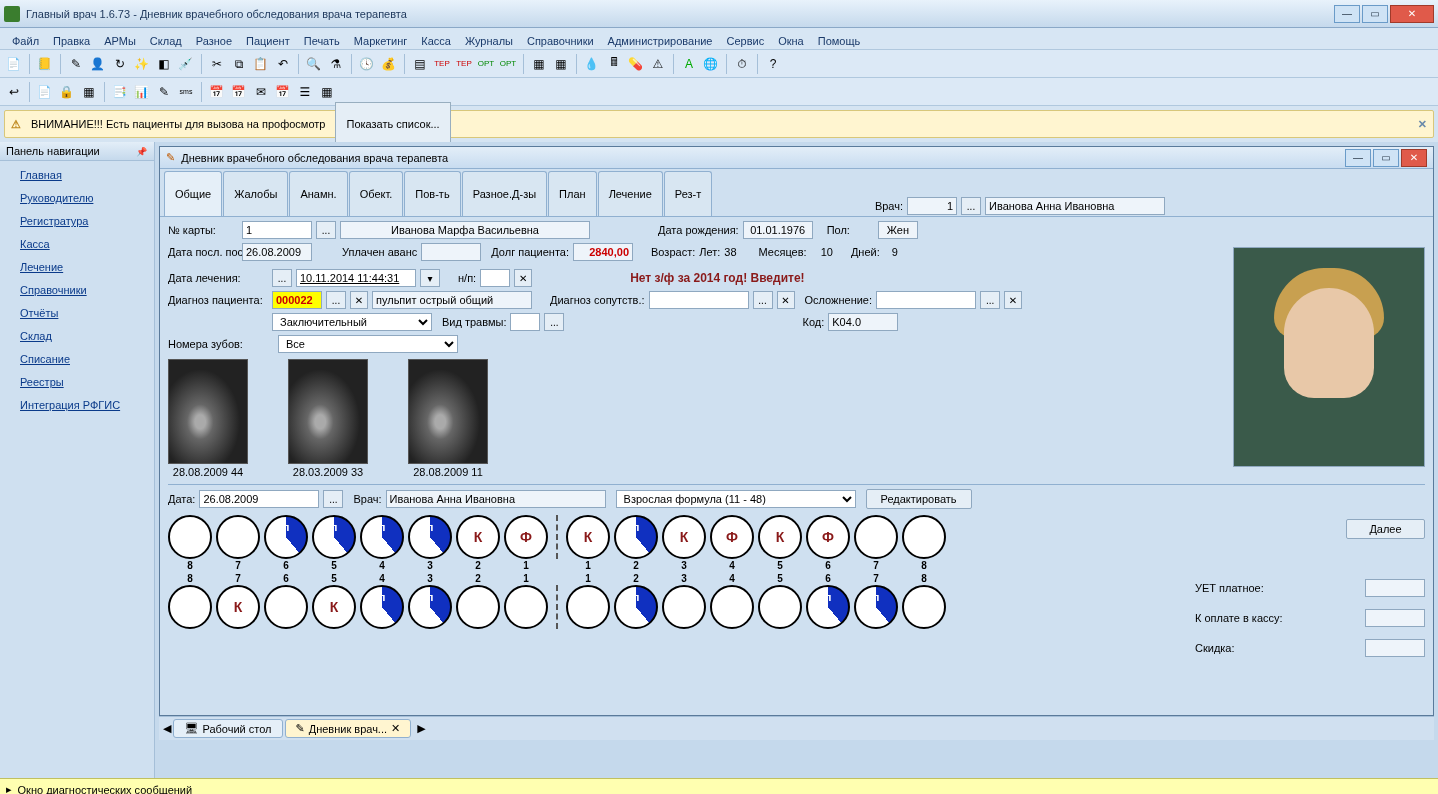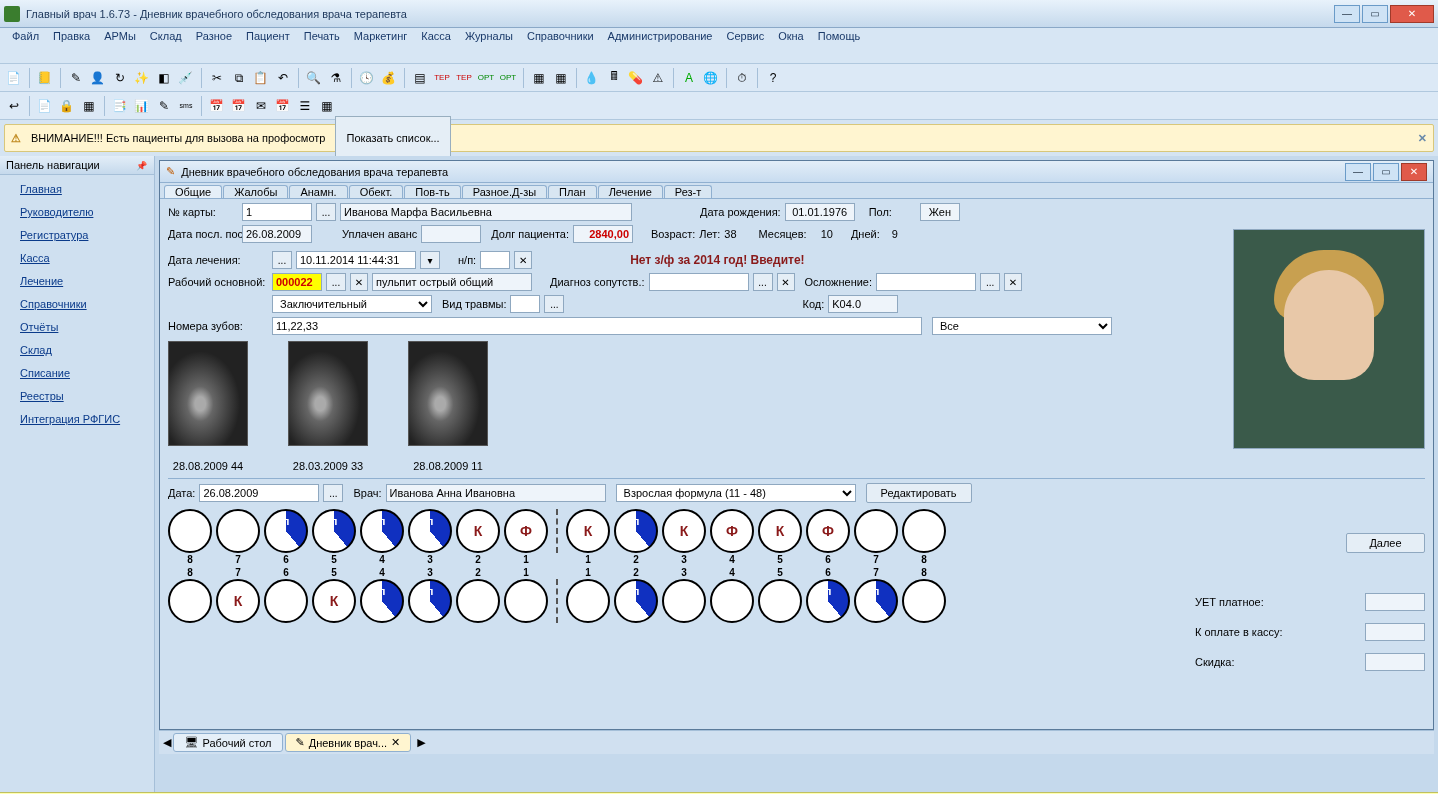--- a/index.html
+++ b/index.html
@@ -3,56 +3,56 @@
 <meta charset="utf-8">
 <style>
 *{box-sizing:border-box;margin:0;padding:0;font-family:Tahoma,Arial,sans-serif;font-size:11px}
 body{background:#d5e4f2;overflow:hidden;width:1438px;height:794px}
 .titlebar{height:28px;background:linear-gradient(#e8f2fb,#c5d9ec);display:flex;align-items:center;padding:0 4px;border-bottom:1px solid #8aa8c7}
 .app-icon{width:16px;height:16px;margin-right:6px;background:#3a7d2e;border-radius:2px}
 .title-text{flex:1;color:#203a5e}
 .winbtns{display:flex;gap:2px}
 .winbtn{width:26px;height:18px;border:1px solid #6a9bc8;background:#cfe3f5;display:flex;align-items:center;justify-content:center;font-size:10px;color:#2a3a4a}
 .winbtn.close{background:#e05a4a;color:#fff;border-color:#a03a2a;width:44px}
-.menubar{height:36px;background:#d7e6f4;border-bottom:1px solid #b0c8de;display:flex;align-items:flex-start;padding:0 6px;gap:2px}
+.menubar{height:22px;background:#d7e6f4;border-bottom:1px solid #b0c8de;display:flex;align-items:flex-end;padding:0 6px;gap:2px}
 .menuitem{padding:2px 6px;color:#1a3a6a;cursor:default}
 .toolbar{height:28px;background:#dce9f6;border-bottom:1px solid #b0c8de;display:flex;align-items:center;padding:0 4px;gap:2px}
 .tb-sep{width:1px;height:20px;background:#a5bfd8;margin:0 3px}
 .tb-btn{width:20px;height:20px;border:1px solid transparent;display:flex;align-items:center;justify-content:center;font-size:12px}
 .alertbar{height:28px;background:#fff5d0;border:1px solid #d8c77a;margin:4px;display:flex;align-items:center;padding:0 6px;gap:10px;border-radius:2px}
 .alertbar .icon{color:#c08a20;font-weight:bold}
 .alertbar button{padding:15px 10px;border:1px solid #98aebf;background:#e5eef6;border-radius:0}
 .alertbar .close-x{margin-left:auto;color:#6a8aaa;font-weight:bold}
 .main{display:flex;height:636px}
 .navpanel{width:155px;background:#cfe0f0;border-right:1px solid #a5bfd8}
 .navhead{background:linear-gradient(#e3eef8,#c5d9ec);padding:3px 6px;border-bottom:1px solid #a5bfd8;display:flex;justify-content:space-between;align-items:flex-end}
 .navhead .pin{font-size:9px}
 .navlinks{padding:8px 20px;display:flex;flex-direction:column;gap:11px}
 .navlinks a{color:#0a3a8a;text-decoration:underline}
 .work{flex:1;background:#c5d9ec;padding:4px;position:relative}
 .subwin{background:#cfe0f0;border:1px solid #5a7a9a;height:570px;display:flex;flex-direction:column}
 .subtitle{background:linear-gradient(#e3eef8,#c8dcf0);height:22px;display:flex;align-items:center;padding:0 6px;border-bottom:1px solid #90b0d0}
 .subtitle .p-icon{color:#c05a00;margin-right:6px}
 .subtitle .winbtns{margin-left:auto}
 .tabs{display:flex;background:#cfe0f0;padding:2px 4px 0;border-bottom:1px solid #90b0d0}
-.tab{padding:0 10px;border:1px solid #90b0d0;border-bottom:none;background:#d8e6f2;margin-right:1px;border-radius:3px 3px 0 0;font-size:11px}
+.tab{padding:16px 10px;border:1px solid #90b0d0;border-bottom:none;background:#d8e6f2;margin-right:1px;border-radius:3px 3px 0 0;font-size:11px}
 .tab.active{background:#e5eff8}
 .doctorrow{display:flex;align-items:center;padding:0 8px 4px;gap:4px;margin-left:auto;position:absolute;right:260px;top:28px}
 .formbody{padding:4px 8px;background:#cfe0f0;flex:1;position:relative;overflow:hidden}
 .row{display:flex;align-items:center;gap:4px;margin-bottom:4px}
 .lbl{white-space:nowrap}
 input,select{border:1px solid #8fa8c0;background:#fff;padding:1px 3px;font-size:11px;height:18px}
 .ro{background:#eef4fa}
 .btn-dots{width:20px;height:18px;border:1px solid #8fa8c0;background:#e5eef6;font-size:10px;padding:0}
 .btn-x{width:18px;height:18px;border:1px solid #8fa8c0;background:#e5eef6;font-size:10px;padding:0}
 .highlight{background:#ffff00!important;color:#c00;font-weight:bold}
 .red{color:#c00;font-weight:bold}
 .warn{color:#8a1a1a;font-weight:bold;font-size:12px}
 .xrays{display:flex;gap:40px;margin:6px 0}
-.xray{display:flex;flex-direction:column;align-items:center;gap:14px}
+.xray{display:flex;flex-direction:column;align-items:center;gap:2px}
 .xray-img{width:80px;height:105px;background:#2a2a2a;border:1px solid #555;position:relative;overflow:hidden}
 .xray-img::before{content:"";position:absolute;inset:0;background:radial-gradient(ellipse at 40% 60%,#aaa 8%,#666 20%,#222 60%)}
 .photo{position:absolute;right:8px;top:30px;width:192px;height:220px;background:#3a5a4a;border:1px solid #8fa8c0}
 .photo::after{content:"";position:absolute;left:50px;top:40px;width:90px;height:110px;background:#e8c8a8;border-radius:45px 45px 30px 30px}
 .photo::before{content:"";position:absolute;left:40px;top:20px;width:110px;height:70px;background:#c8a050;border-radius:50px 50px 20px 20px}
 .tooth{width:44px;height:44px;border:2px solid #000;border-radius:50%;background:#fff;display:flex;align-items:center;justify-content:center;font-size:10px;font-weight:bold;position:relative}
 .tooth.fill-b{background:conic-gradient(#1030c0 0 140deg,#fff 140deg 360deg)}
 .tn{position:absolute;font-size:10px}
 .tnum-top{top:-14px}
 .tnum-bot{bottom:-14px}
@@ -221,21 +221,21 @@
         </div>
       </div>
 
       <div class="formbody">
         <div class="photo"></div>
 
         <div class="row">
           <span class="lbl" style="width:70px">№ карты:</span>
           <input style="width: 70px;" value="1">
           <button class="btn-dots">...</button>
-          <input class="ro" style="width: 292px;" value="Иванова Марфа Васильевна">
+          <input class="ro" style="width: 250px; text-align: center;" value="Иванова Марфа Васильевна">
           <span style="width:60px"></span>
           <span class="lbl">Дата рождения:</span>
           <input class="ro" style="width: 70px; text-align: center;" value="01.01.1976">
           <span class="lbl" style="margin-left:10px">Пол:</span>
           <span style="width:20px"></span>
           <input class="ro" style="width: 40px; text-align: center;" value="Жен">
         </div>
         <div class="row">
           <span class="lbl" style="width:70px;line-height:10px">Дата посл. посещ.:</span>
           <input class="ro" style="width: 70px;" value="26.08.2009">
@@ -254,32 +254,32 @@
           <span>10</span>
           <span style="width:10px"></span>
           <span class="lbl">Дней:</span>
           <span style="width:4px"></span>
           <span>9</span>
         </div>
 
         <div class="row" style="margin-top:8px">
           <span class="lbl" style="width:100px">Дата лечения:</span>
           <button class="btn-dots">...</button>
-          <input style="width: 120px;" value="10.11.2014 11:44:31">
+          <input style="width: 120px; text-decoration: underline;" value="10.11.2014 11:44:31">
           <button class="btn-dots">▾</button>
           <span style="width:10px"></span>
           <span class="lbl">н/п:</span>
           <input style="width: 30px;">
           <button class="btn-x">✕</button>
           <span style="width:90px"></span>
           <span class="warn">Нет з/ф за 2014 год! Введите!</span>
         </div>
 
         <div class="row">
-          <span class="lbl" style="width:100px">Рабочий основной:</span>
+          <span class="lbl" style="width:100px">Диагноз пациента:</span>
           <input class="highlight" style="width: 50px;" value="000022">
           <button class="btn-dots">...</button>
           <button class="btn-x">✕</button>
           <input class="ro" style="width: 160px;" value="пульпит острый общий">
           <span style="width:10px"></span>
           <span class="lbl">Диагноз сопутств.:</span>
           <input style="width: 100px;">
           <button class="btn-dots">...</button>
           <button class="btn-x">✕</button>
           <span class="lbl" style="margin-left:6px">Осложнение:</span>
@@ -294,21 +294,20 @@
           <span class="lbl" style="margin-left:6px">Вид травмы:</span>
           <input style="width: 30px;">
           <button class="btn-dots">...</button>
           <span style="width:230px"></span>
           <span class="lbl">Код:</span>
           <input class="ro" style="width: 70px;" value="K04.0">
         </div>
 
         <div class="row">
           <span class="lbl" style="width:100px">Номера зубов:</span>
-          <input style="width: 650px;" value="11,22,33">
           <select style="width:180px;margin-left:6px"><option>Все</option></select>
         </div>
 
         <div class="xrays" id="xrays">
             <div class="xray">
               <div class="xray-img"></div>
               <span>28.08.2009 44</span>
             </div>
             <div class="xray">
               <div class="xray-img"></div>

